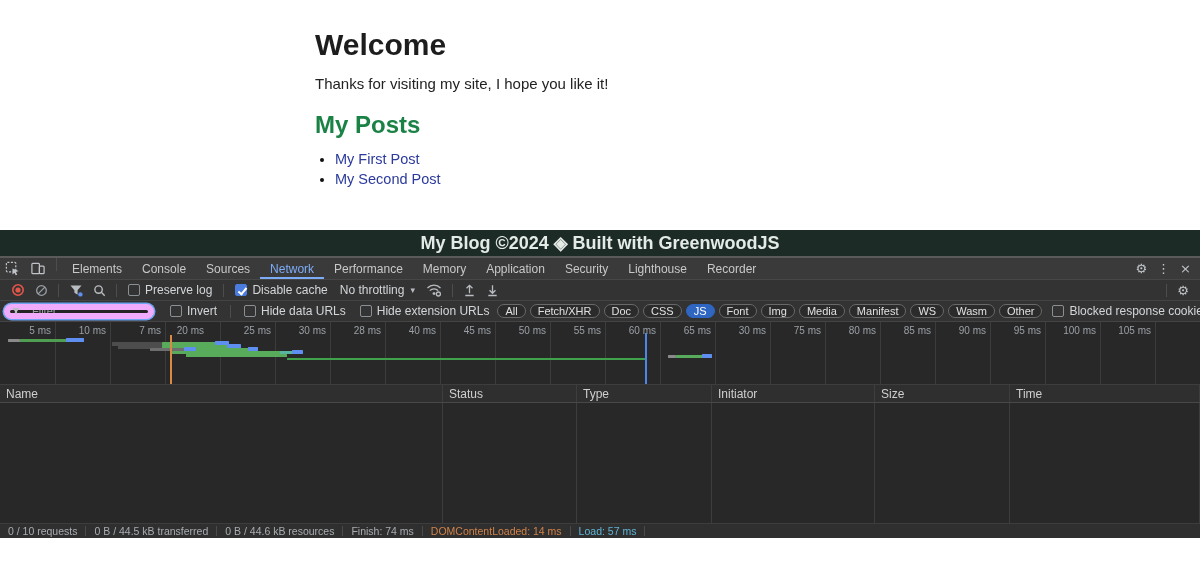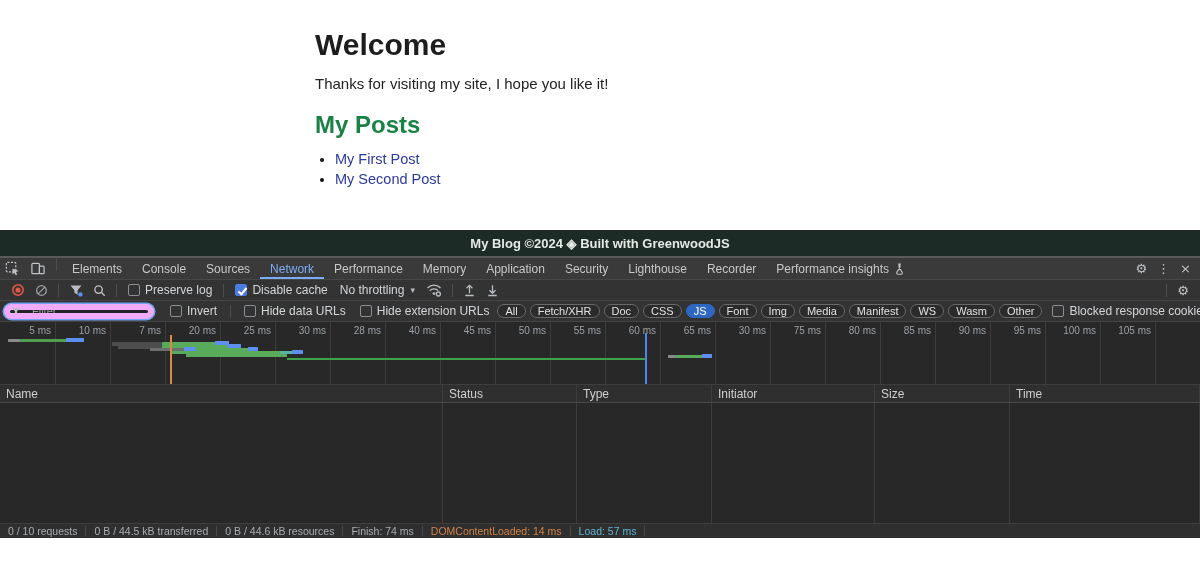--- a/index.html
+++ b/index.html
@@ -11,21 +11,21 @@
   .brand { color:#f2f5f3; font-size:15px; font-weight:bold; }
   .site-main { height:230px; background:#fff; }
   .container { width:570px; margin:0 auto; padding-top:28px; }
   .welcome { font-size:30px; font-weight:bold; color:#1d1d1d; }
   .intro { font-size:15px; color:#222; margin-top:13px; }
   .posts-title { font-size:24px; font-weight:bold; color:#1a8245; margin-top:19px; }
   .post-list { margin-top:12px; padding-left:20px; }
   .post-list li { font-size:14.5px; color:#111; margin-bottom:4px; }
   .post-list a { color:#2b3a9c; text-decoration:none; }
   .site-footer { height:26px; background:#1c2b26; display:flex; align-items:center; justify-content:center; }
-  .footer-text { color:#e4eae6; font-size:13px; font-weight:600; }
+  .footer-text { color:#e4eae6; font-size:18px; font-weight:600; }
   .dt-split { height:2px; background:#5a5a5a; }
 
   
   .devtools { background:#282828; color:#c9c9c9; font-size:12px; }
   .vsep { width:1px; height:13px; background:#4d4d4d; margin:0 5px; flex:none; }
   .icon-btn { display:flex; align-items:center; justify-content:center; flex:none; padding:0 5px; height:100%; }
   .glyph { color:#c0c4c8; font-family:"DejaVu Sans", sans-serif; }
   .cb { width:12px; height:12px; border:1px solid #8a8f94; border-radius:2px; background:transparent; margin-right:5px; flex:none; position:relative; }
   .cb.checked { background:#4a7ce0; border-color:#4a7ce0; }
   .cb.checked::after { content:""; position:absolute; left:3.5px; top:0.5px; width:3px; height:7px; border:solid #fff; border-width:0 2px 2px 0; transform:rotate(40deg); }
@@ -161,28 +161,20 @@
           <div class="dt-tab">
             <span>Lighthouse</span>
 
           </div>
 
           <div class="dt-tab">
             <span>Recorder</span>
 
           </div>
 
-          <div class="dt-tab">
-            <span>Performance insights</span>
-            <span>
-              <svg width="11" height="12" viewBox="0 0 12 13" fill="none" stroke="#c0c4c8" stroke-width="1.2">
-                <path d="M4.5 1 h3 M5.5 1 v3.6 l3.4 5.6 a1.3 1.3 0 0 1 -1.1 2 H4.2 a1.3 1.3 0 0 1 -1.1 -2 L6.5 4.6 V1"></path>
-              </svg>
-            </span>
-          </div>
         </div>
       <div class="tab-right">
         <span class="icon-btn glyph">⚙</span>
         <span class="icon-btn glyph">⋮</span>
         <span class="icon-btn glyph">×</span>
       </div>
     </div>
 
     <div class="dt-toolbar">
       <span class="icon-btn">
@@ -313,21 +305,21 @@
           <div class="ov-line" style="left: 55px;"></div>
           <div class="ov-label" style="left: -9px;">5 ms</div>
 
           <div class="ov-line" style="left: 110px;"></div>
           <div class="ov-label" style="left: 46px;">10 ms</div>
 
           <div class="ov-line" style="left: 165px;"></div>
           <div class="ov-label" style="left: 101px;">7 ms</div>
 
           <div class="ov-line" style="left: 220px;"></div>
-          <div class="ov-label" style="left: 156px;">20 ms</div>
+          <div class="ov-label" style="left: 144px;">20 ms</div>
 
           <div class="ov-line" style="left: 275px;"></div>
           <div class="ov-label" style="left: 211px;">25 ms</div>
 
           <div class="ov-line" style="left: 330px;"></div>
           <div class="ov-label" style="left: 266px;">30 ms</div>
 
           <div class="ov-line" style="left: 385px;"></div>
           <div class="ov-label" style="left: 321px;">28 ms</div>
 

